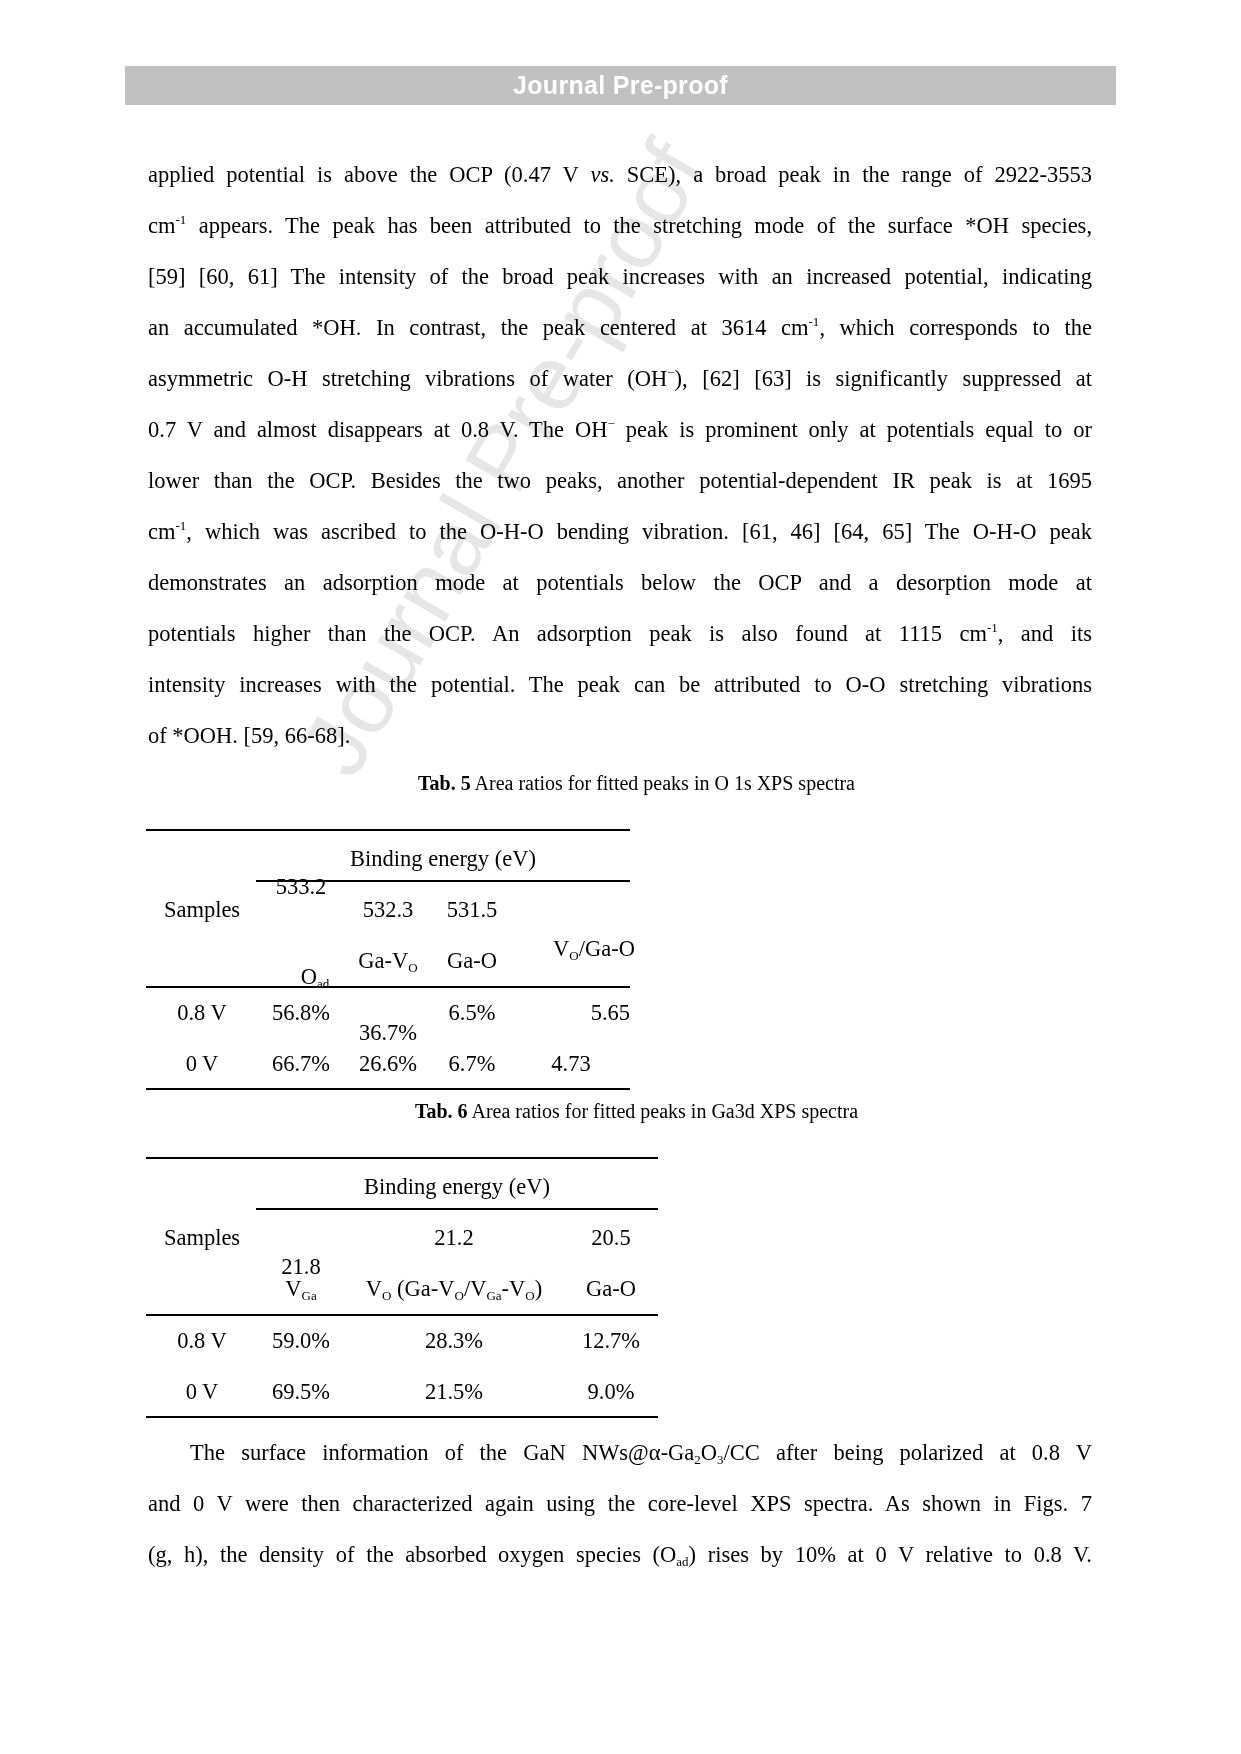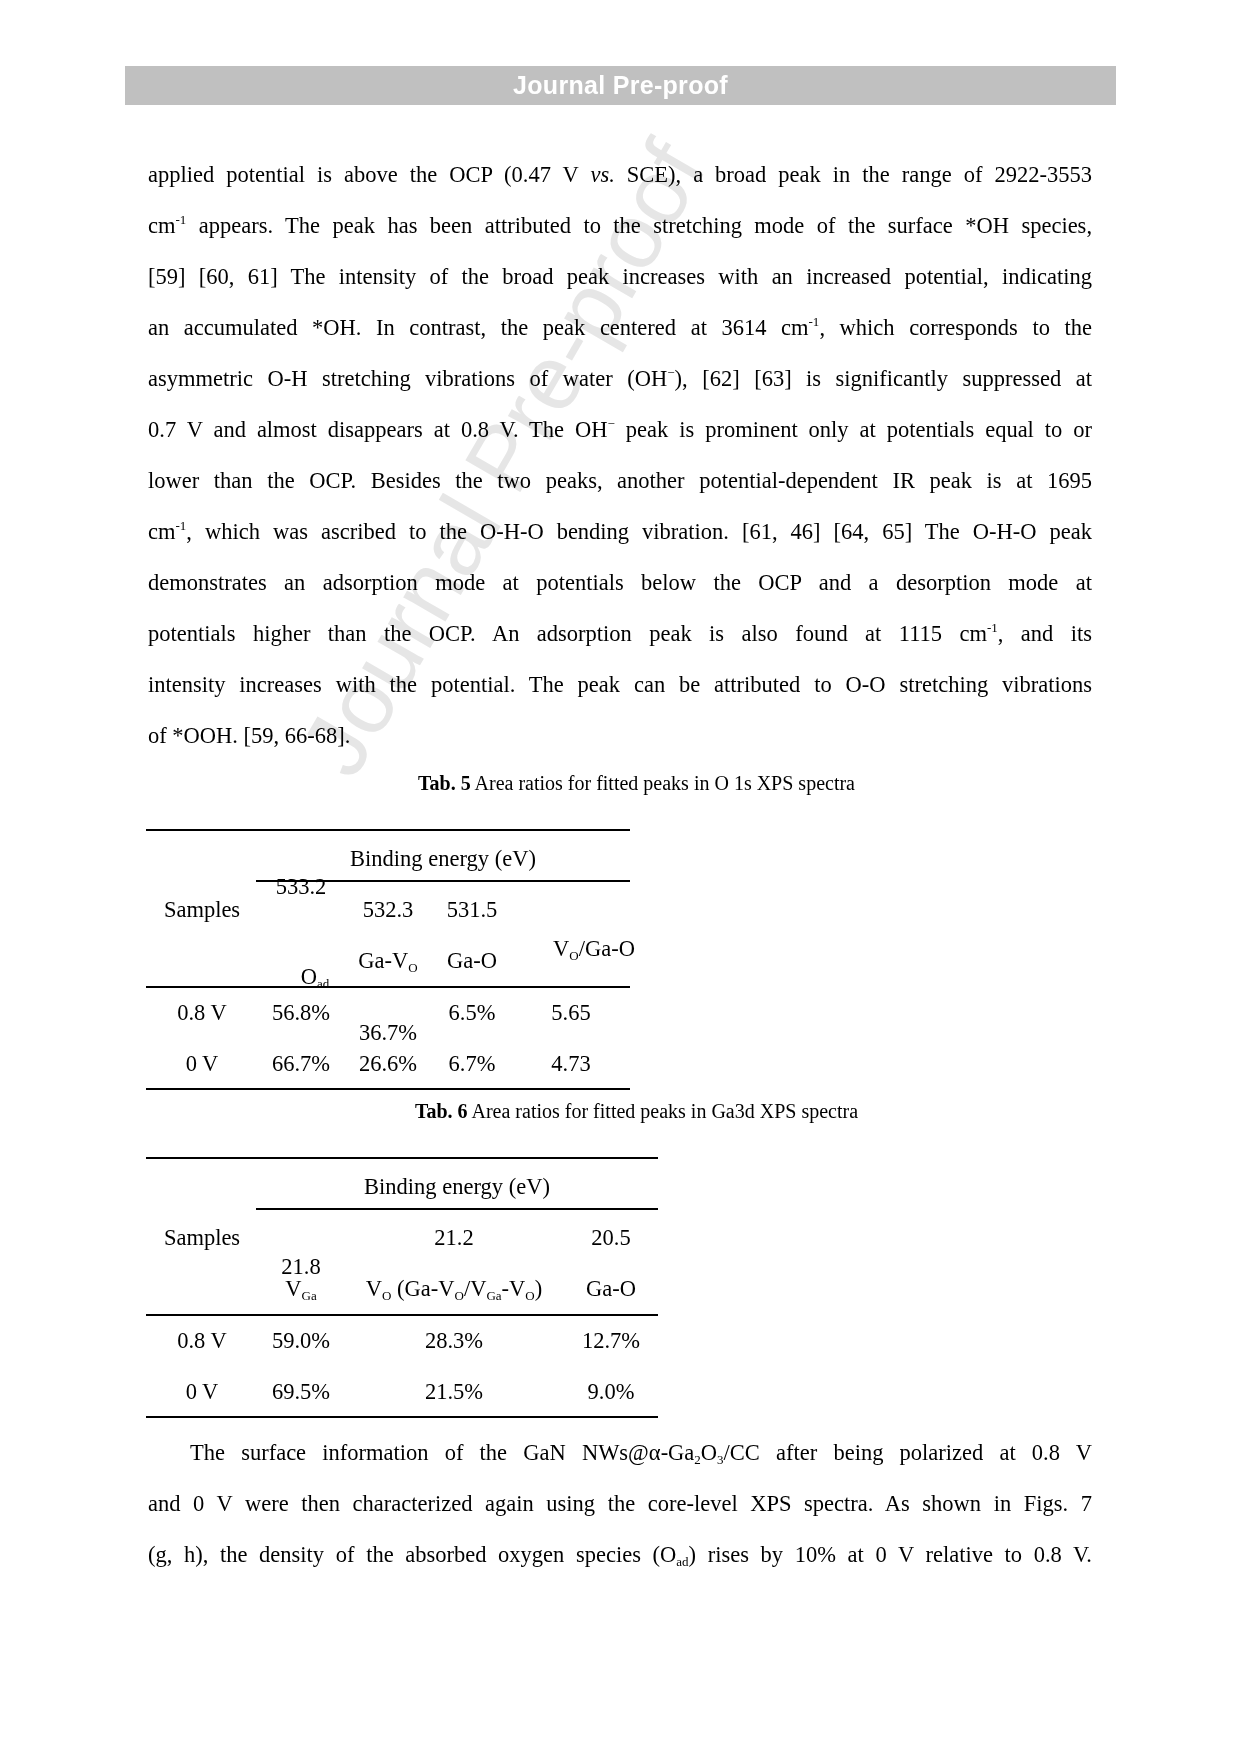--- a/index.html
+++ b/index.html
@@ -62,21 +62,21 @@
   <div class="cell" style="left:535px; width:118px; top:897px;margin-top:39px;"><span>V</span><sub>O</sub><span>/Ga-O</span></div>
   <div class="cell" style="left:272px; width:86px; top:948px;margin-top:16px;"><span>O</span><sub>ad</sub></div>
   <div class="cell" style="left:344px; width:88px; top:948px;"><span>Ga-V</span><sub>O</sub></div>
   <div class="cell" style="left:432px; width:80px; top:948px;">Ga-O</div>
   <div class="rule" style="left:146px; top:986px; width:484px;"></div>
 
   <div class="cell" style="left:146px; width:112px; top:1000px;">0.8 V</div>
   <div class="cell" style="left:258px; width:86px; top:1000px;">56.8%</div>
   <div class="cell" style="left:344px; width:88px; top:1000px;margin-top:20px;">36.7%</div>
   <div class="cell" style="left:432px; width:80px; top:1000px;">6.5%</div>
-  <div class="cell" style="left:512px; width:118px; top:1000px;">5.65</div>
+  <div class="cell" style="left:512px; width:118px; top:1000px;text-align:right;">5.65</div>
 
   <div class="cell" style="left:146px; width:112px; top:1051px;">0 V</div>
   <div class="cell" style="left:258px; width:86px; top:1051px;">66.7%</div>
   <div class="cell" style="left:344px; width:88px; top:1051px;">26.6%</div>
   <div class="cell" style="left:432px; width:80px; top:1051px;">6.7%</div>
   <div class="cell" style="left:512px; width:118px; top:1051px;">4.73</div>
   <div class="rule" style="left:146px; top:1088px; width:484px;"></div>
 </div>
 
 <div class="caption" style="top:1100px">

